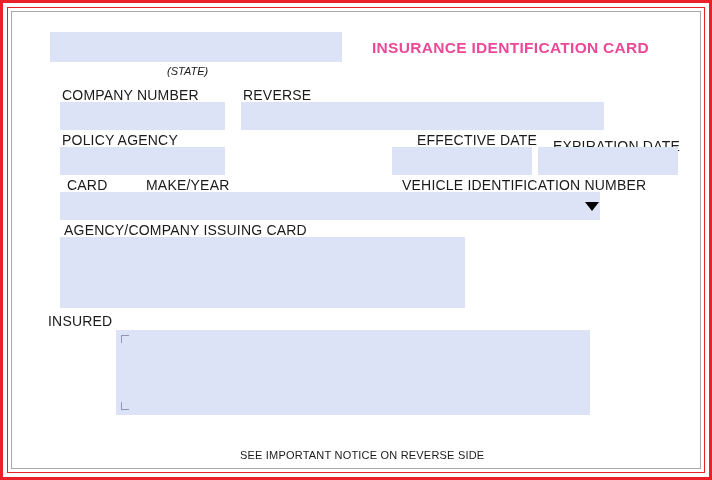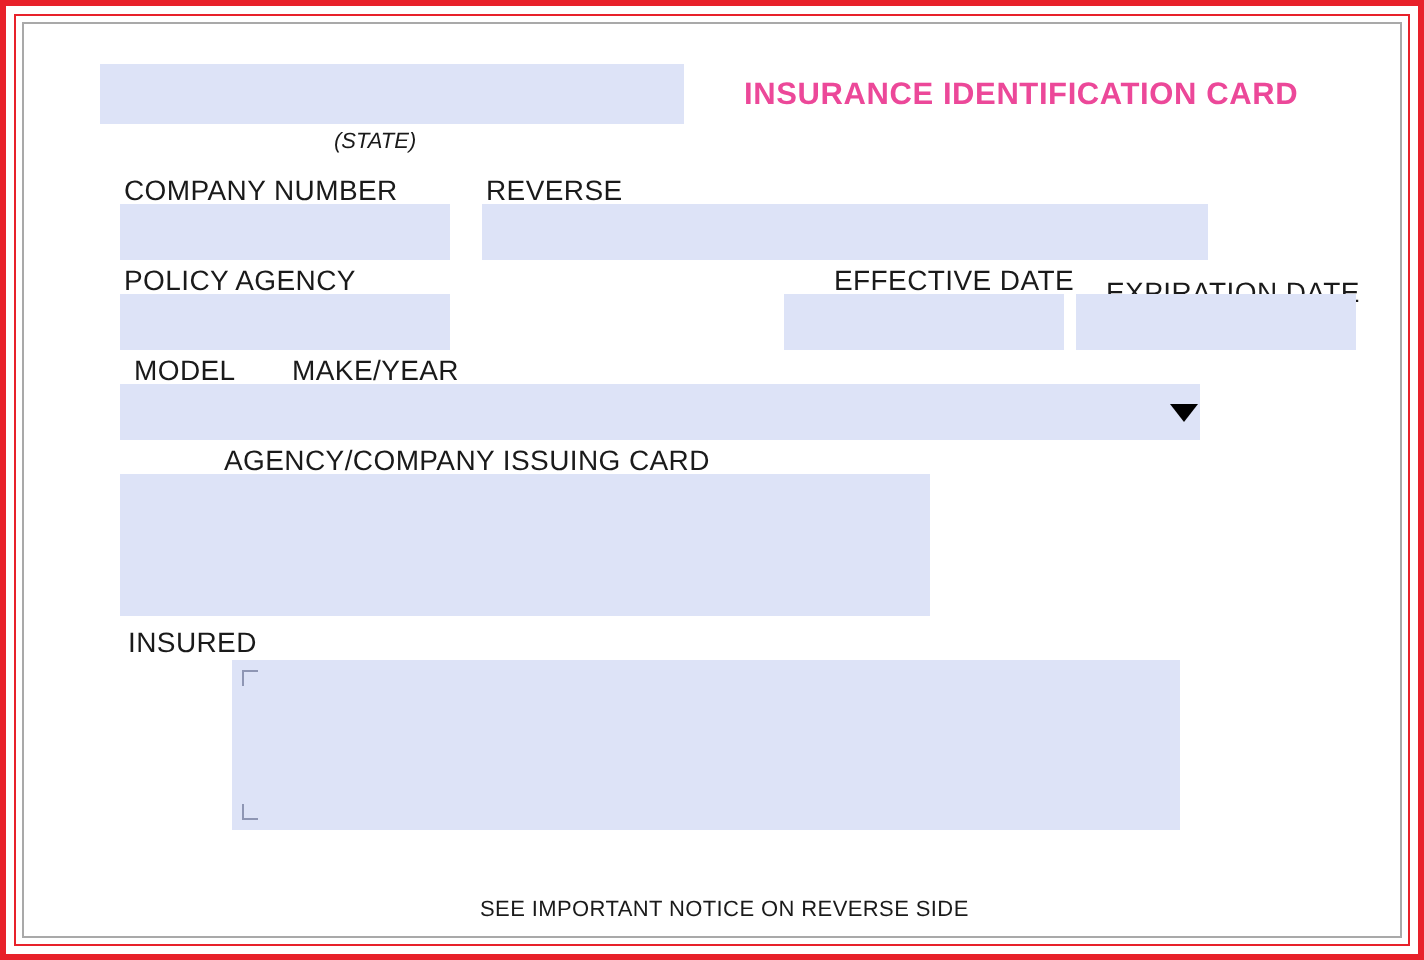--- a/index.html
+++ b/index.html
@@ -123,30 +123,31 @@
 
       <div class="label" style="left:50px; top:122px;">POLICY AGENCY</div>
       <div class="field-box" style="left:48px; top:135px; width:165px; height:28px;"></div>
 
       <div class="label" style="left:405px; top:122px;">EFFECTIVE DATE</div>
       <div class="field-box" style="left:380px; top:135px; width:140px; height:28px;"></div>
 
       <div class="label" style="left:541px; top:108px;margin-top:20px;">EXPIRATION DATE</div>
       <div class="field-box" style="left:526px; top:135px; width:140px; height:28px;"></div>
 
-      <div class="label" style="left:55px; top:167px;">MODEL</div>
+      <div class="label" style="left:55px; top:167px;">CARD</div>
       <div class="label" style="left:134px; top:167px;">MAKE/YEAR</div>
+      <div class="label" style="left:390px; top:167px;">VEHICLE IDENTIFICATION NUMBER</div>
       <div class="field-box" style="left:48px; top:180px; width:540px; height:28px;"></div>
       <div class="caret" style="left:573px; top:190px;"></div>
 
-      <div class="label" style="left:52px; top:212px;margin-left:48px;">AGENCY/COMPANY ISSUING CARD</div>
+      <div class="label" style="left:52px; top:212px;">AGENCY/COMPANY ISSUING CARD</div>
       <div class="field-box" style="left:48px; top:225px; width:405px; height:70px;"></div>
       <div class="field-box" style="left:48px; top:282px; width:405px; height:14px;"></div>
 
-      <div class="label" style="left:52px; top:303px;">INSURED</div>
+      <div class="label" style="left:36px; top:303px;">INSURED</div>
       <div class="field-box" style="left:104px; top:318px; width:474px; height:85px;">
         <div class="corner tl" style="left:5px; top:5px;"></div>
         <div class="corner bl" style="left:5px; bottom:5px;"></div>
       </div>
 
       <div class="notice" style="left:228px; top:437px;">SEE IMPORTANT NOTICE ON REVERSE SIDE</div>
 
     </div>
   </div>
 </div>

